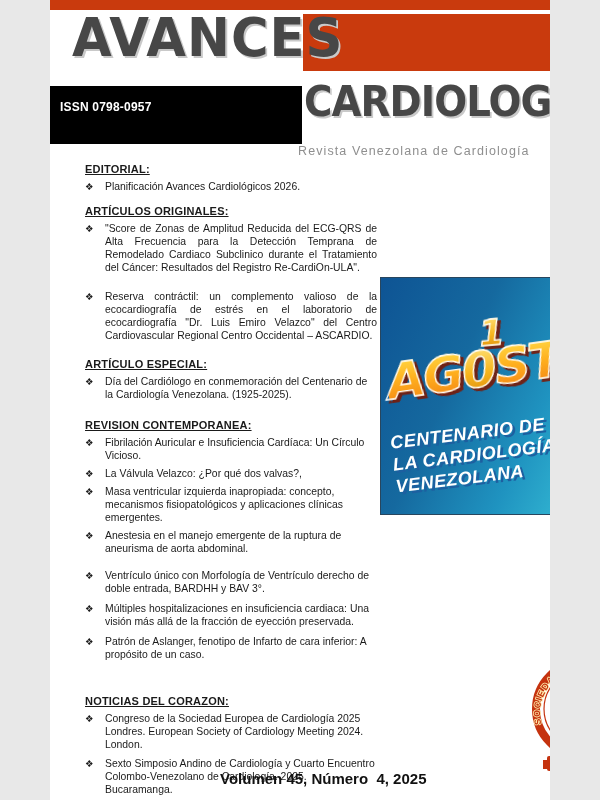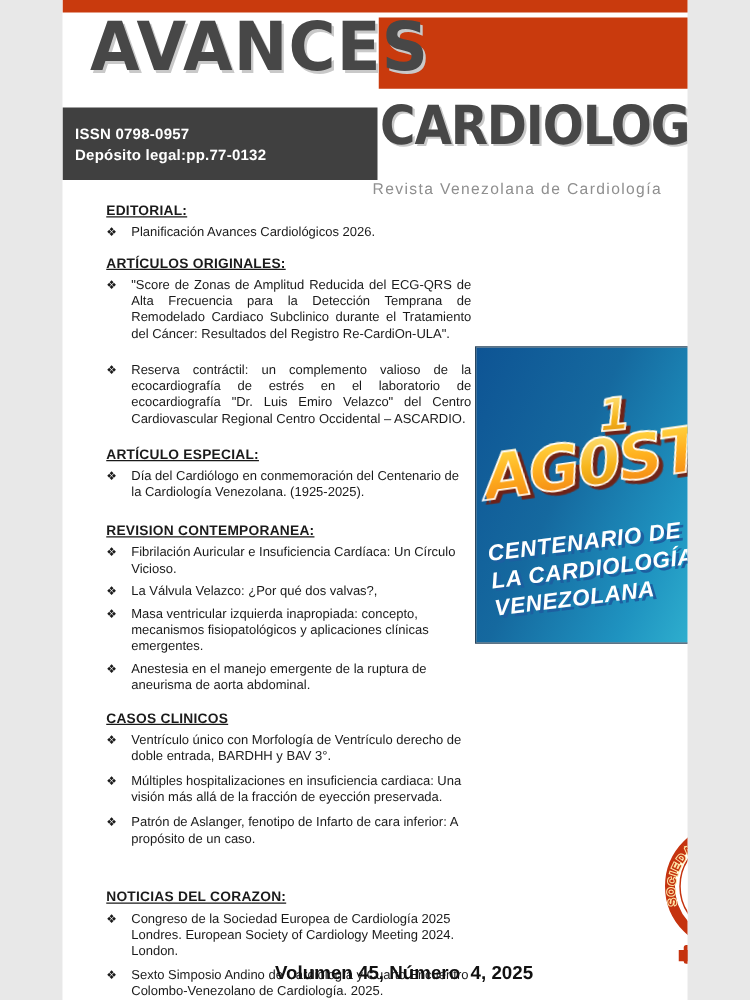--- a/index.html
+++ b/index.html
@@ -86,23 +86,22 @@
   }
 </style>
 </head>
 <body>
 
 <div id="page">
 
   <div class="topbar" style="background:#c93a0d"></div>
   <div class="redblock-tr" style="background:#c93a0d"></div>
   <div class="big-title t-avances">AVANCES</div>
-  <div class="redblock-issn" style="background:#404040">
+  <div class="redblock-issn" style="background:#000000">
     <div class="issn-line">ISSN 0798-0957</div>
-    <div class="issn-line">Depósito legal:pp.77-0132</div>
   </div>
   <div class="big-title t-cardio">CARDIOLOGICOS</div>
   <div class="subtitle">
     <div>Revista Venezolana de Cardiología</div>
   </div>
 
   <div class="toc">
     <div class="sec sec-editorial">
       <div class="sec-heading">EDITORIAL:</div>
       <div class="items">
@@ -161,21 +160,20 @@
           </div>
 
           <div class="item">
             <span class="bullet">❖</span>
             <span class="item-text">Anestesia en el manejo emergente de la ruptura de aneurisma de aorta abdominal.</span>
           </div>
         </div>
     </div>
 
     <div class="sec sec-casos">
-      <div class="sec-heading">CASOS CLINICOS</div>
       <div class="items">
 
           <div class="item">
             <span class="bullet">❖</span>
             <span class="item-text">Ventrículo único con Morfología de Ventrículo derecho de doble entrada, BARDHH y BAV 3°.</span>
           </div>
 
           <div class="item">
             <span class="bullet">❖</span>
             <span class="item-text">Múltiples hospitalizaciones en insuficiencia cardiaca: Una visión más allá de la fracción de eyección preservada.</span>

